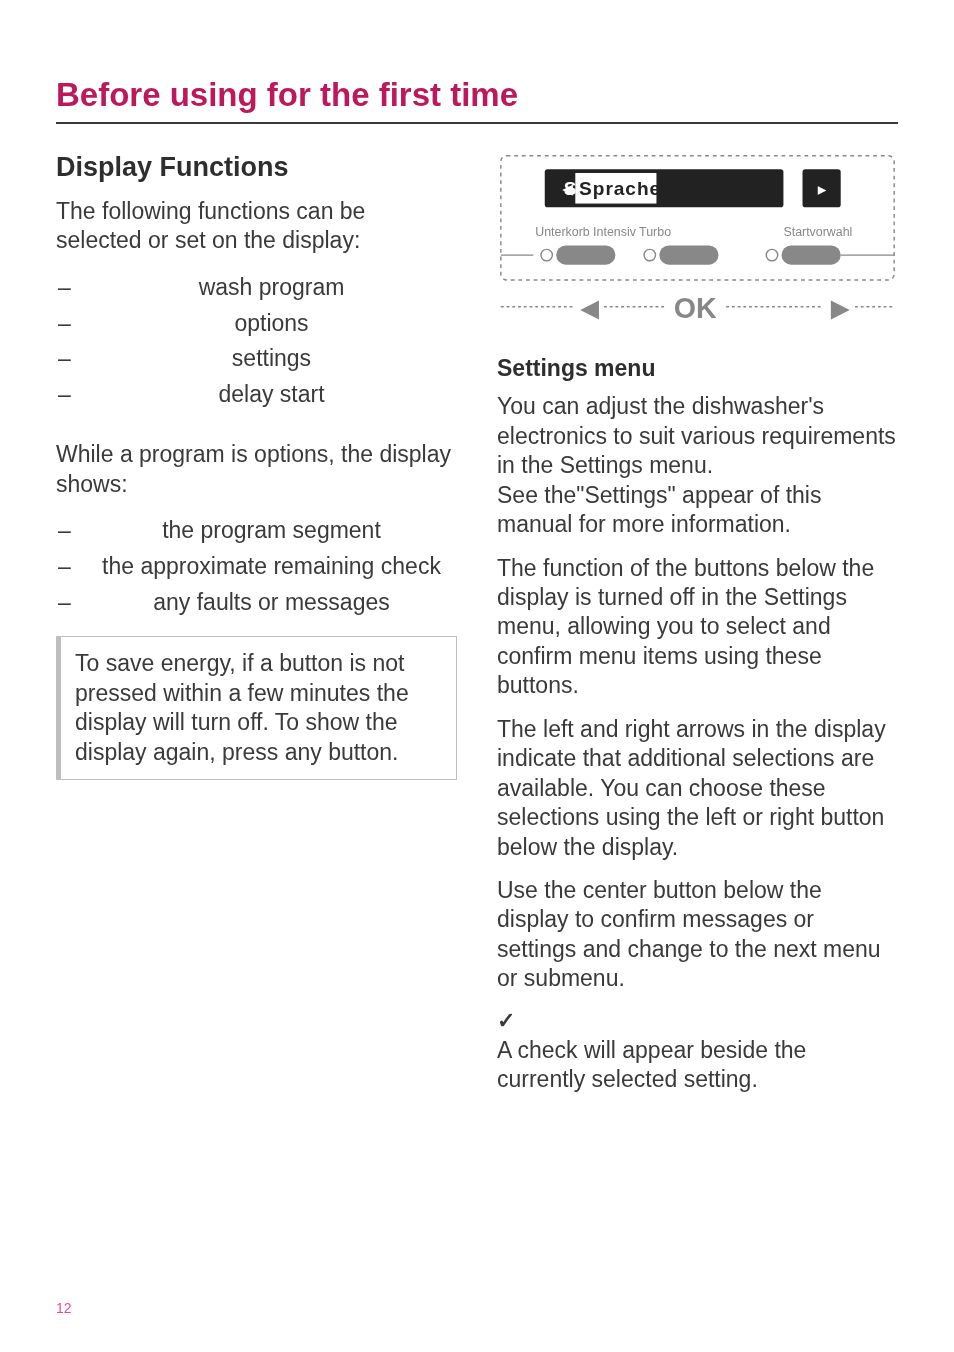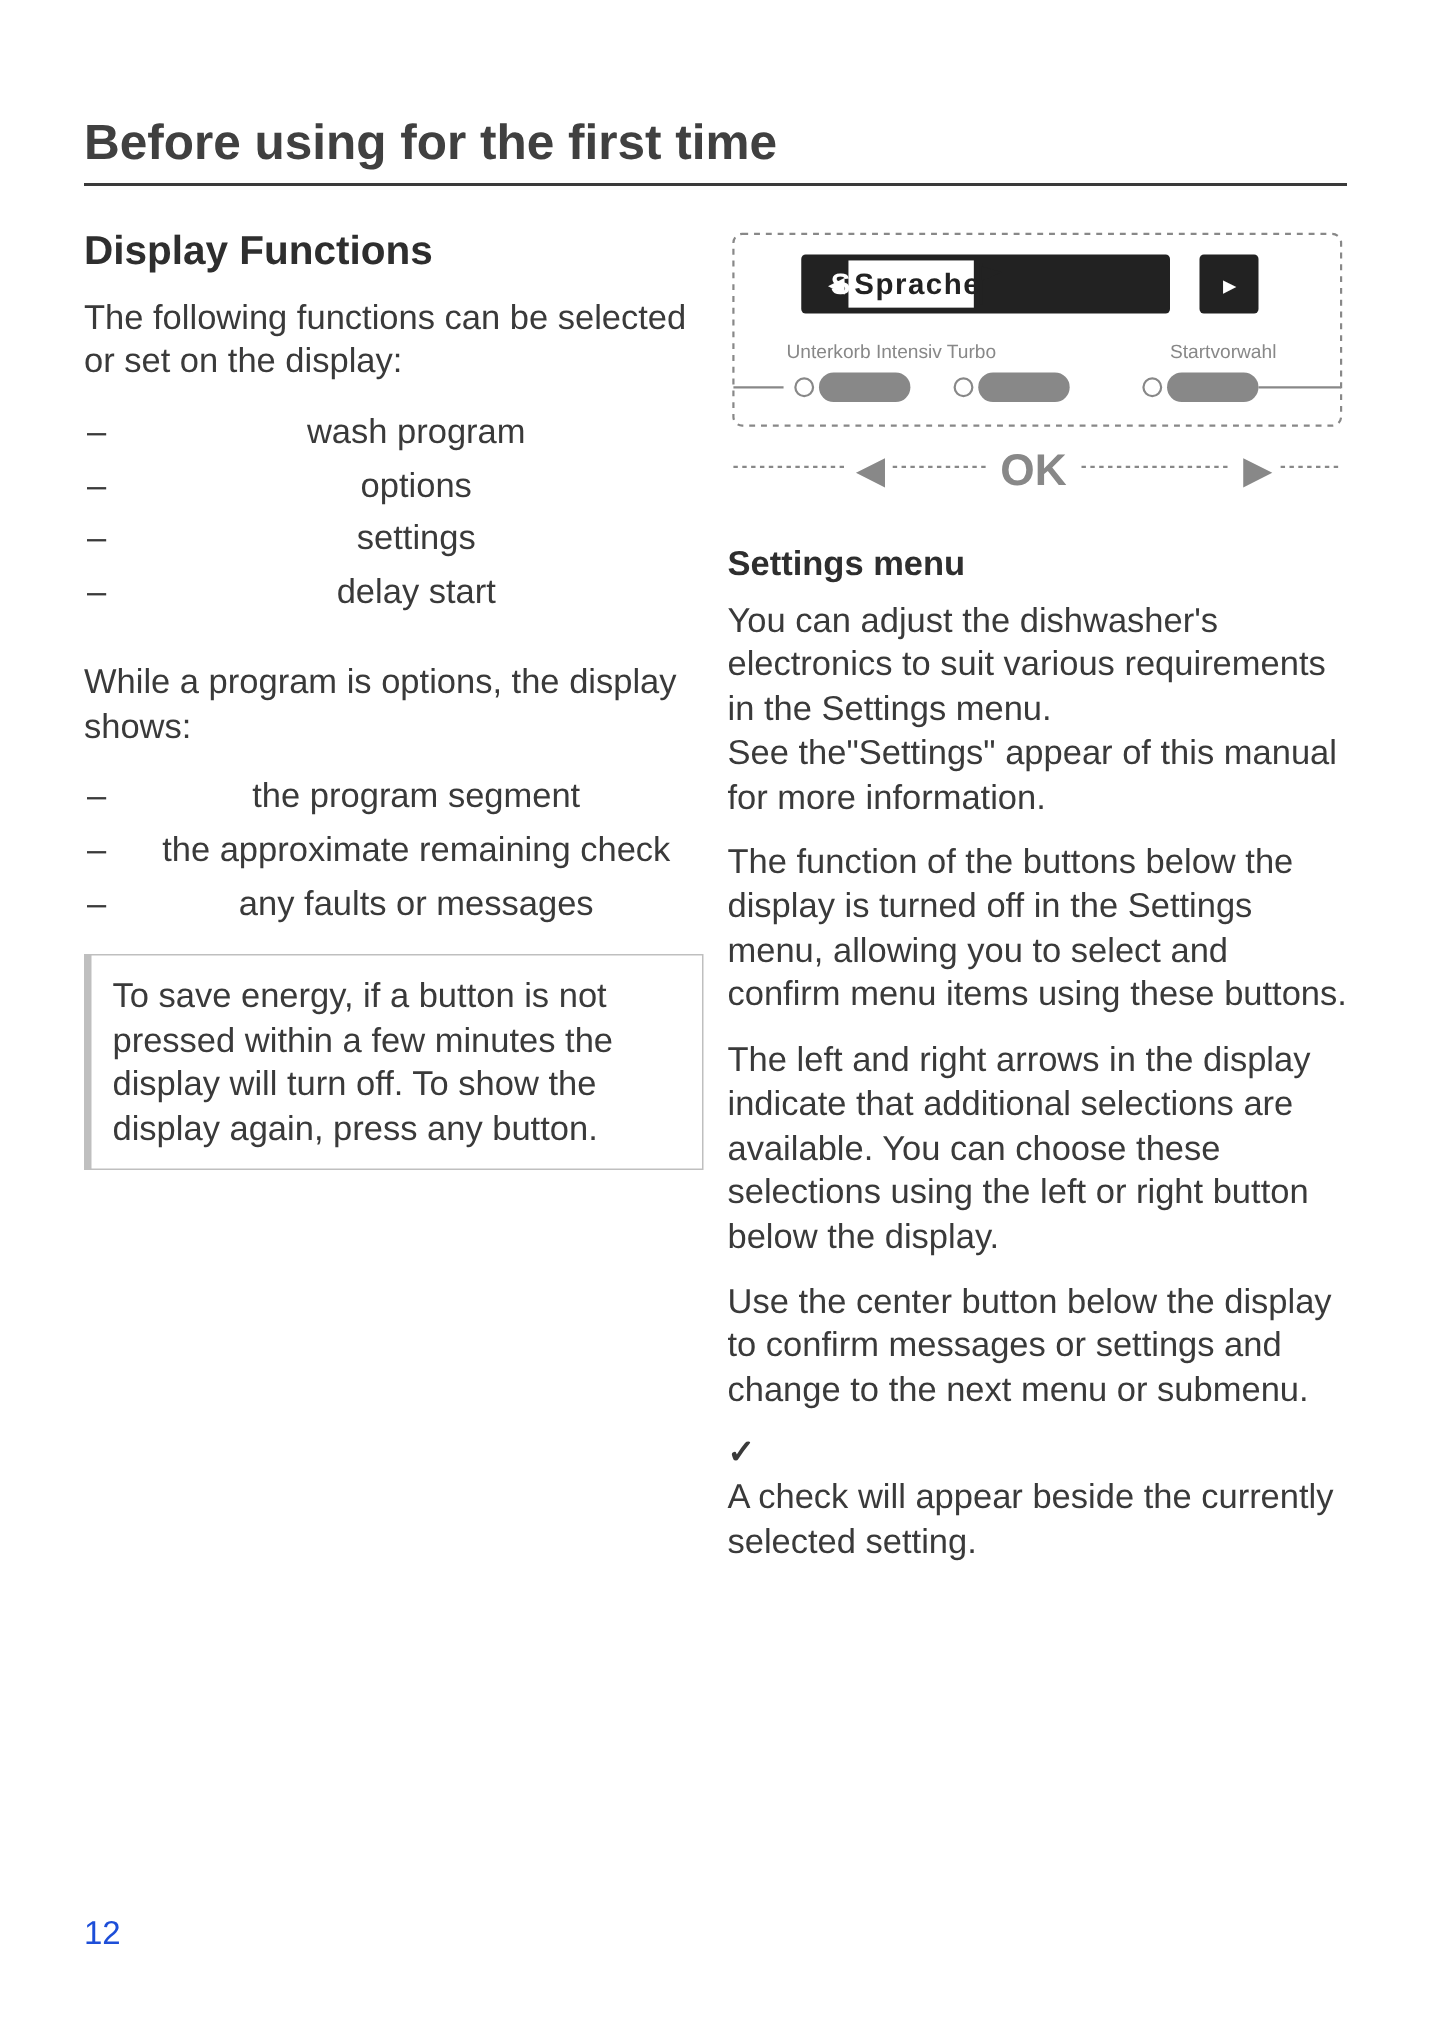--- a/index.html
+++ b/index.html
@@ -15,31 +15,31 @@
   .page {
     box-sizing: border-box;
     width: 954px;
     height: 1352px;
     padding: 76px 56px 40px 56px;
     position: relative;
   }
   .title {
     font-size: 33px;
     font-weight: 700;
-    color: #404040;
+    color: #be185d;
     margin: 0 0 8px 0;
   }
   .rule {
     border: none;
     border-top: 2px solid #3a3a3a;
     margin: 0 0 24px 0;
   }
   .columns {
     display: flex;
-    gap: 16px;
+    gap: 40px;
   }
   .col {
     flex: 1 1 0;
     min-width: 0;
   }
   .h2 {
     font-size: 27px;
     font-weight: 700;
     margin: 4px 0 14px 0;
     color: #2e2e2e;
@@ -84,24 +84,24 @@
     margin-top: 10px;
   }
   .note-box p { margin: 0; }
   .check {
     font-size: 22px;
     font-weight: 700;
     margin: 0 0 2px 0;
   }
   .pageno {
     position: absolute;
-    bottom: 50px;
+    bottom: 36px;
     left: 56px;
-    font-size: 22px;
-    color: #1d4ed8;
+    font-size: 14px;
+    color: #ec4899;
   }
 
   
   .illus-wrap {
     margin: 4px 0 4px 0;
   }
   .illus text {
     font-family: Helvetica, Arial, sans-serif;
   }
 </style>

